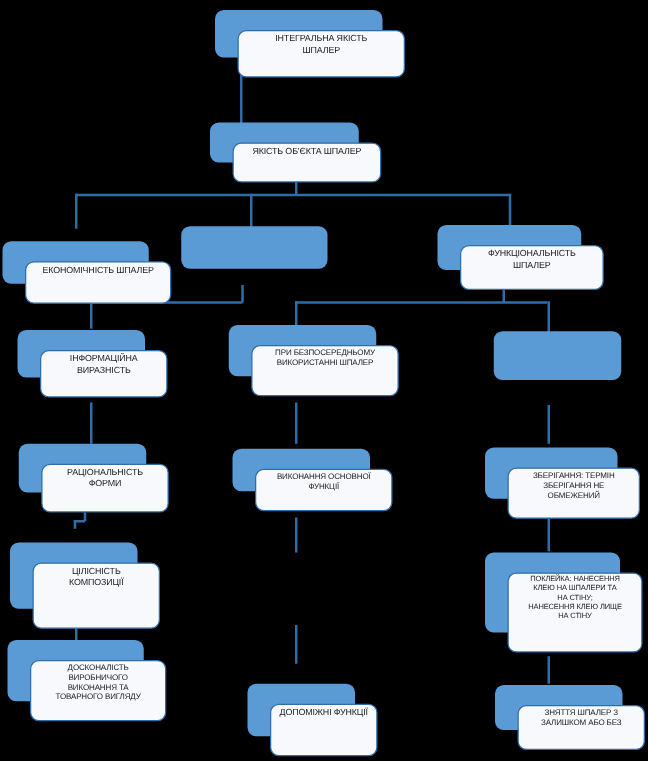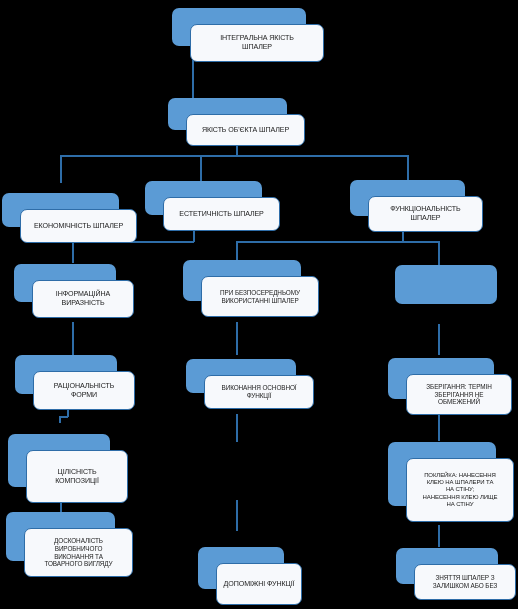--- a/index.html
+++ b/index.html
@@ -37,21 +37,20 @@
     position: absolute;
     left: 18px;
     top: 16px;
     width: calc(100% - 18px);
     height: calc(100% - 16px);
     background: #F7F9FC;
     border: 1.3px solid #2E6DA8;
     border-radius: 7px;
     box-sizing: border-box;
     display: flex;
-    align-items: center;
     justify-content: center;
     padding: 2px 4px;
     overflow: hidden;
   }
   .node .label {
     display: block;
     width: 100%;
     text-align: center;
     color: #1A1A1A;
     font-size: 7.1px;
@@ -134,23 +133,20 @@
 
   <div class="node" style="left:2px; top:193px; width:135px; height:50px;">
     <div class="plate"></div>
     <div class="card">
       <span class="label">ЕКОНОМІЧНІСТЬ ШПАЛЕР</span>
     </div>
   </div>
 
   <div class="node" style="left:145px; top:181px; width:135px; height:50px;">
     <div class="plate"></div>
-    <div class="card">
-      <span class="label">ЕСТЕТИЧНІСТЬ ШПАЛЕР</span>
-    </div>
   </div>
 
   <div class="node" style="left:350px; top:180px; width:133px; height:52px;">
     <div class="plate"></div>
     <div class="card">
       <span class="label">ФУНКЦІОНАЛЬНІСТЬ
 ШПАЛЕР</span>
     </div>
   </div>
 

